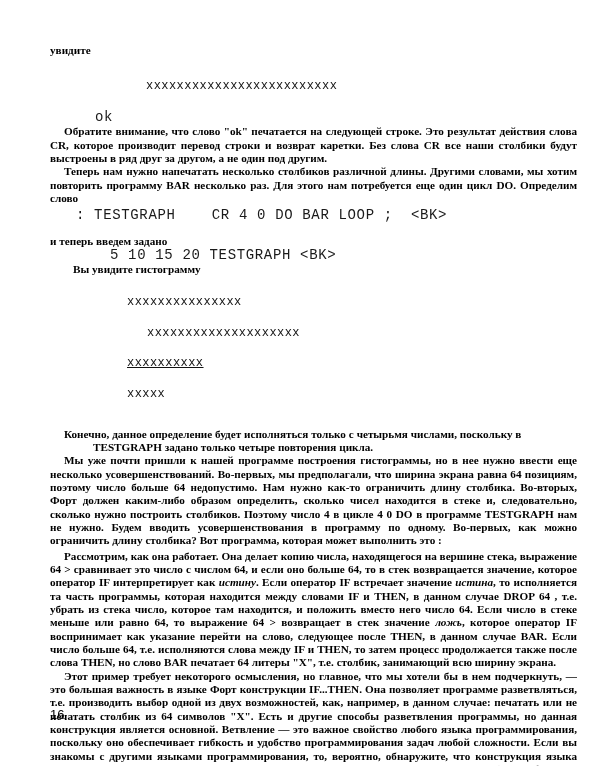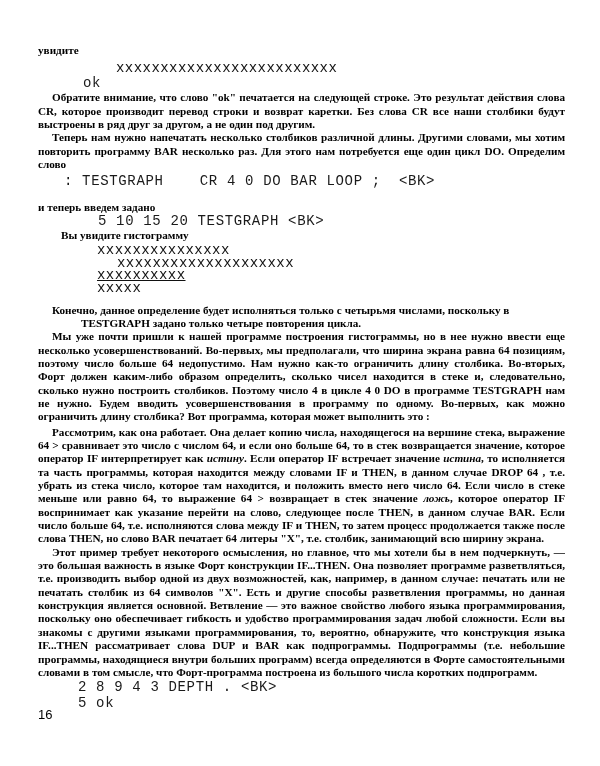--- a/index.html
+++ b/index.html
@@ -10,21 +10,21 @@
   body {
     width: 600px;
     height: 766px;
     position: relative;
     font-family: "Liberation Serif", "DejaVu Serif", serif;
     color: #000000;
     overflow: hidden;
   }
   .page {
     position: absolute;
-    left: 0; top: 0;
+    left: 12px; top: 0;
     width: 476px;
     height: 766px;
   }
   .content {
     position: absolute;
     left: 38px;
     top: 44px;
     width: 527px;
   }
   
@@ -58,25 +58,25 @@
     font-size: 14px;
     line-height: 12.5px;
     letter-spacing: 0.65px;
     white-space: pre;
     margin: 0;
     font-weight: normal;
     color: #1a1a1a;
   }
   .xrow {
     font-family: "Liberation Mono", "DejaVu Sans Mono", monospace;
-    font-size: 14px;
+    font-size: 12px;
     line-height: 12.6px;
     letter-spacing: 0.45px;
     white-space: pre;
-    margin: 0;
+    margin: 18px;
     font-weight: normal;
     color: #111111;
   }
   .spacer-sm { height: 5px; }
   .spacer-md { height: 9px; }
   .spacer-lg { height: 14px; }
   .spacer-xs { height: 2px; }
   em.it {
     font-style: italic;
   }

